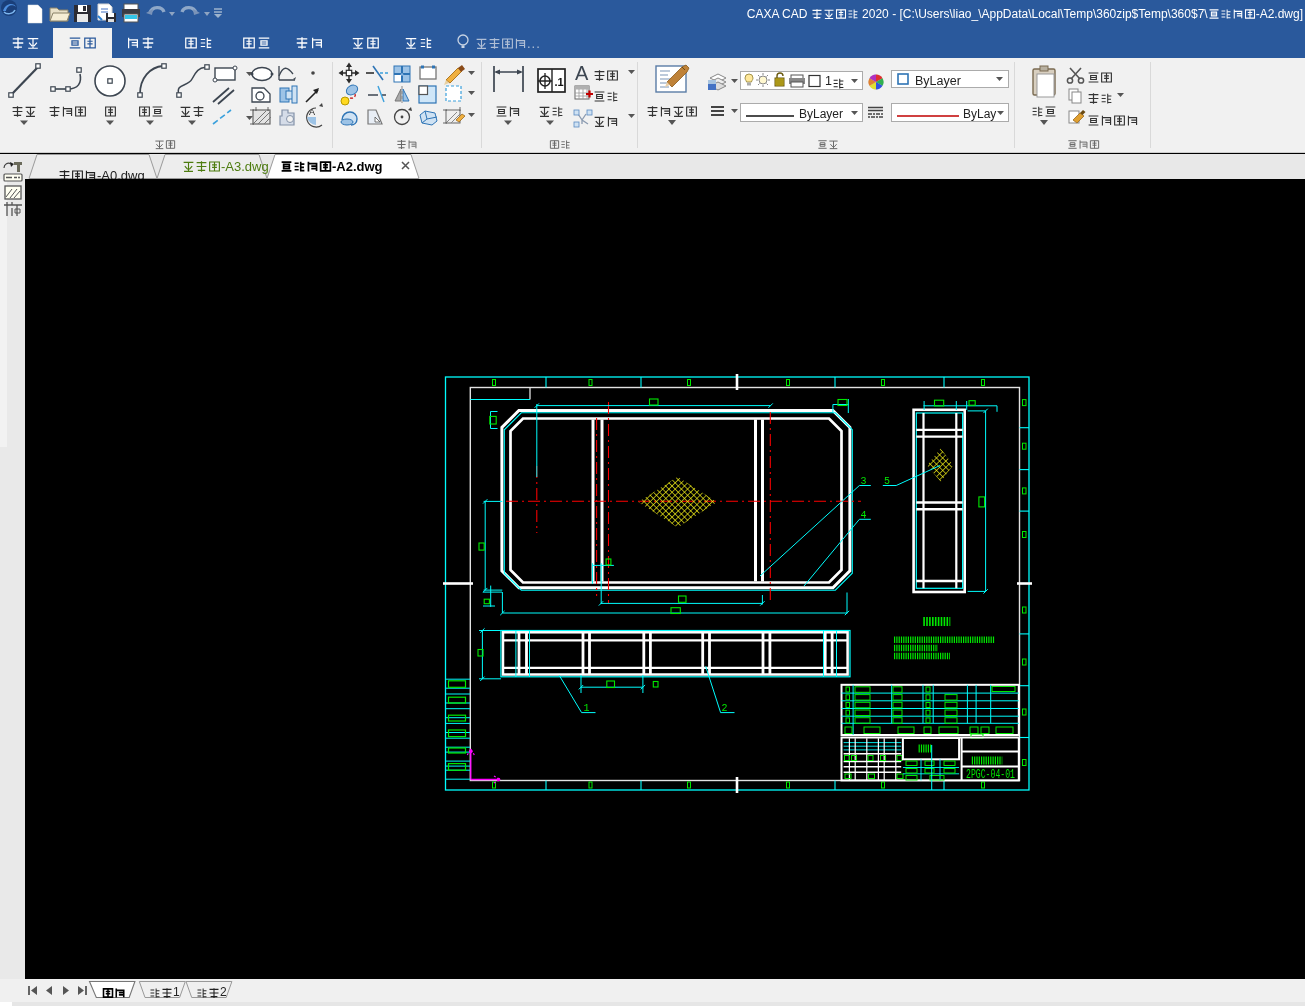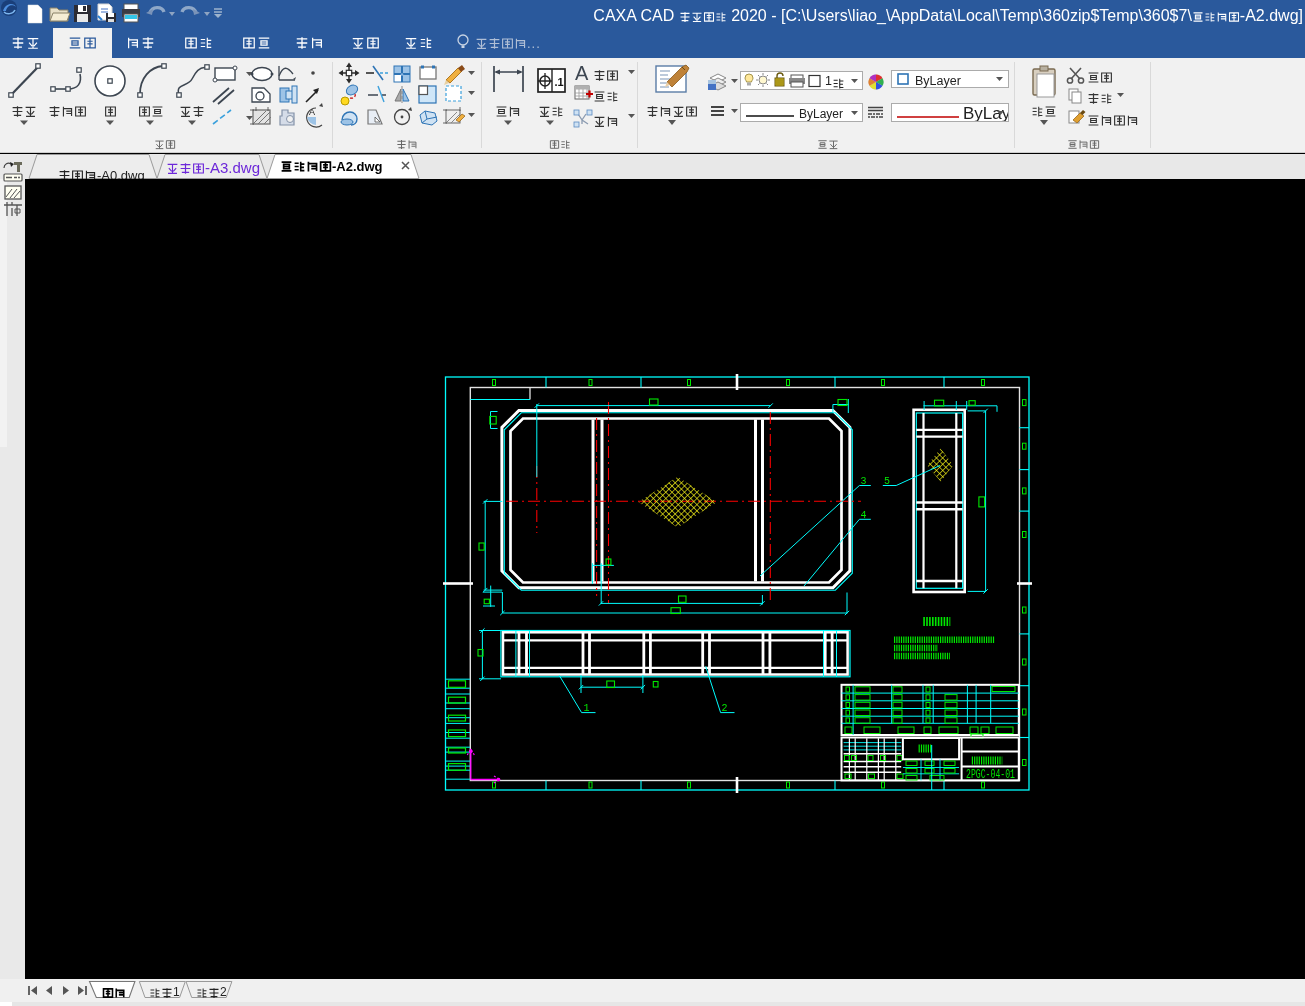--- a/index.html
+++ b/index.html
@@ -75,21 +75,21 @@
   <rect x="125" y="15" width="12" height="4" fill="#35c5e8"></rect>
   <path d="M150 13c2-7 12-7 14-1" stroke="#8fa8c8" stroke-width="3.4" fill="none"></path>
   <path d="M146 13l7-4-1 6z" fill="#7a93b8"></path>
   <path d="M169 12h6l-3 4z" fill="#8fa5c2"></path>
   <path d="M196 13c-2-7-12-7-14-1" stroke="#8fa8c8" stroke-width="3.4" fill="none"></path>
   <path d="M200 13l-7-4 1 6z" fill="#7a93b8"></path>
   <path d="M204 12h6l-3 4z" fill="#8fa5c2"></path>
   <path d="M214 9h8M214 12h8" stroke="#9db3cc" stroke-width="1.5"></path>
   <path d="M214 14h8l-4 4z" fill="#9db3cc"></path>
 </svg>
-<div style="position:absolute;right:2px;top:7px;color:#fff;font-size:16px;white-space:nowrap">CAXA CAD <svg class="hz " width="12" height="12" viewBox="0 0 16 16">
+<div style="position:absolute;right:2px;top:7px;color:#fff;font-size:12px;white-space:nowrap">CAXA CAD <svg class="hz " width="12" height="12" viewBox="0 0 16 16">
           <use href="#g1"></use>
         </svg><svg class="hz " width="12" height="12" viewBox="0 0 16 16">
           <use href="#g4"></use>
         </svg><svg class="hz " width="12" height="12" viewBox="0 0 16 16">
           <use href="#g2"></use>
         </svg><svg class="hz " width="12" height="12" viewBox="0 0 16 16">
           <use href="#g6"></use>
         </svg> 2020 - [C:\Users\liao_\AppData\Local\Temp\360zip$Temp\360$7\<svg class="hz " width="12" height="12" viewBox="0 0 16 16">
           <use href="#g3"></use>
         </svg><svg class="hz " width="12" height="12" viewBox="0 0 16 16">
@@ -345,21 +345,21 @@
           <path d="M0 2h48" stroke="#111" stroke-width="1.6"></path>
         </svg><span style="font-size:12px;color:#222;margin-left:3px">ByLayer</span><svg width="8" height="6" style="position:absolute;right:3px;top:7px">
           <path d="M0 0h7l-3.5 4z" fill="#555"></path>
         </svg></div>
       <svg width="16" height="14" style="position:absolute;left:868px;top:48px">
         <path d="M0 1.5h15M0 4.5h15" stroke="#444" stroke-width="1.6"></path>
         <path d="M0 8h4M5 8h2M8 8h4M13 8h2M0 11h2M3 11h4M8 11h2M11 11h4" stroke="#444" stroke-width="1.6"></path>
       </svg>
       <div class="combo" style="left:891px;top:45px;width:118px;height:19px;position:absolute;background:#fff;border:1px solid #ababab;white-space:nowrap;overflow:hidden"><svg width="64" height="4" style="margin-left:5px;flex:none">
           <path d="M0 2h62" stroke="#c00000" stroke-width="1.4"></path>
-        </svg><span style="font-size:17px;color:#222;margin-left:2px">ByLay</span><svg width="8" height="6" style="position:absolute;right:3px;top:7px">
+        </svg><span style="font-size:12px;color:#222;margin-left:2px">ByLay</span><svg width="8" height="6" style="position:absolute;right:3px;top:7px">
           <path d="M0 0h7l-3.5 4z" fill="#555"></path>
         </svg></div>
 <svg width="1305" height="95" style="position:absolute;left:0;top:0" fill="none">
         <rect x="1033" y="11" width="22" height="26" rx="1.5" fill="#d8cfc0" stroke="#7a6a50" stroke-width="1.4"></rect>
         <rect x="1040" y="8" width="8" height="5" fill="#b8b0a0" stroke="#7a6a50"></rect>
         <rect x="1037" y="16" width="17" height="23" fill="#fff" stroke="#999"></rect>
         <path d="M1040 62h8l-4 5z" fill="#555"></path>
         <path d="M1070 10l10 11M1081 10l-10 11" stroke="#555" stroke-width="1.6"></path>
         <circle cx="1070" cy="22.5" r="2.6" stroke="#555" stroke-width="1.5"></circle>
         <circle cx="1081" cy="22.5" r="2.6" stroke="#555" stroke-width="1.5"></circle>
@@ -512,21 +512,21 @@
         <path d="M267 24.5 275 .5h136l8 24z" fill="#ffffff" stroke="#9a9a9a" stroke-width="1"></path>
         <path d="M402 8l7 7M409 8l-7 7" stroke="#555" stroke-width="1.5"></path>
       </svg>
       <div class="abs" style="left:58px;top:14px;color:#222;font-size:13px;white-space:nowrap"><svg class="hz " width="13" height="13" viewBox="0 0 16 16">
           <use href="#g1"></use>
         </svg><svg class="hz " width="13" height="13" viewBox="0 0 16 16">
           <use href="#g2"></use>
         </svg><svg class="hz " width="13" height="13" viewBox="0 0 16 16">
           <use href="#g5"></use>
         </svg>-A0.dwg</div>
-      <div class="abs" style="left:166px;top:5px;color:#6d28d9;font-size:15px;white-space:nowrap"><svg class="hz " width="13" height="13" viewBox="0 0 16 16">
+      <div class="abs" style="left:182px;top:5px;color:#4d7c0f;font-size:13px;white-space:nowrap"><svg class="hz " width="13" height="13" viewBox="0 0 16 16">
           <use href="#g4"></use>
         </svg><svg class="hz " width="13" height="13" viewBox="0 0 16 16">
           <use href="#g1"></use>
         </svg><svg class="hz " width="13" height="13" viewBox="0 0 16 16">
           <use href="#g2"></use>
         </svg>-A3.dwg</div>
       <div class="abs" style="left:280px;top:5px;color:#000;font-size:13px;font-weight:bold;white-space:nowrap"><svg class="hz " width="13" height="13" viewBox="0 0 16 16">
           <use href="#g3b"></use>
         </svg><svg class="hz " width="13" height="13" viewBox="0 0 16 16">
           <use href="#g6b"></use>

